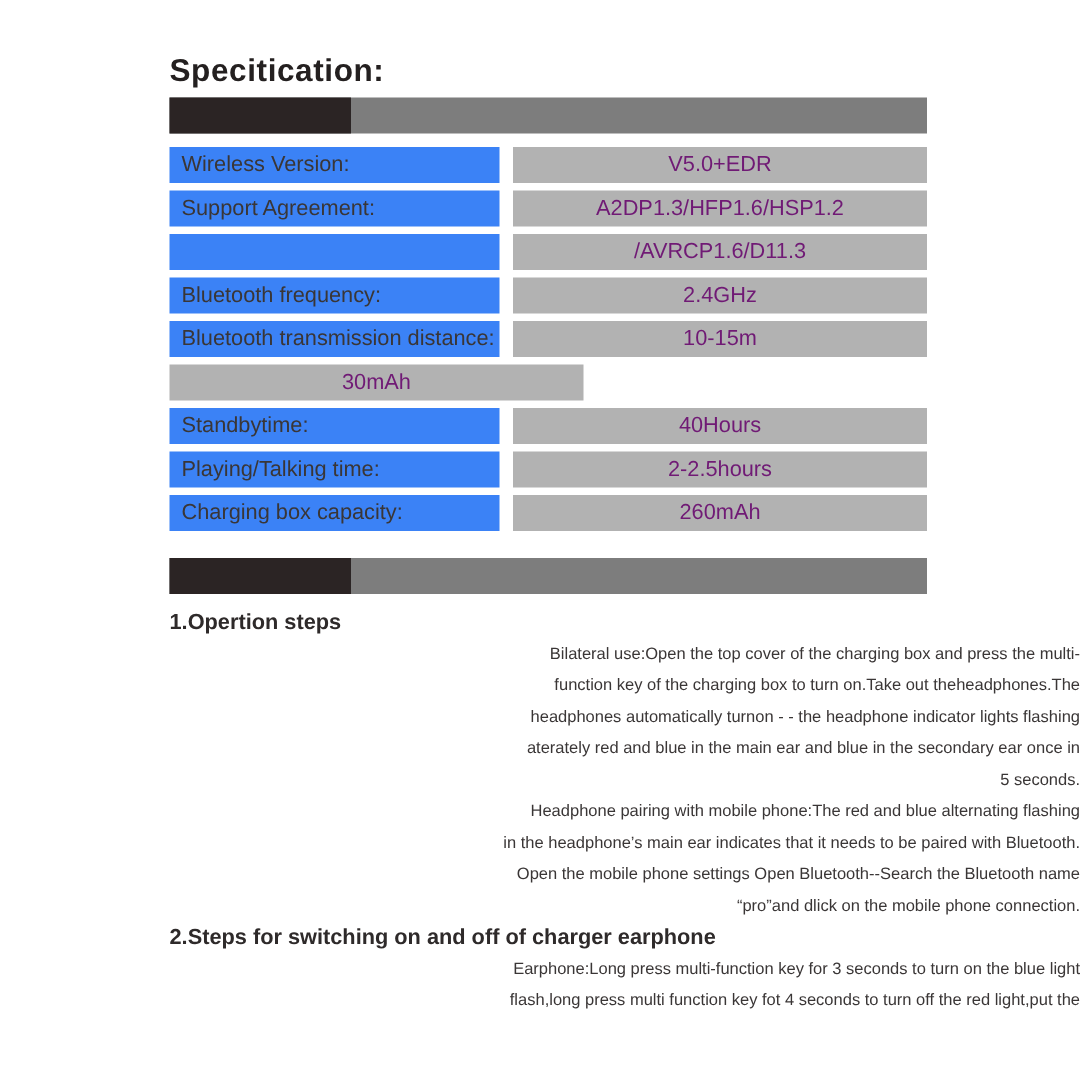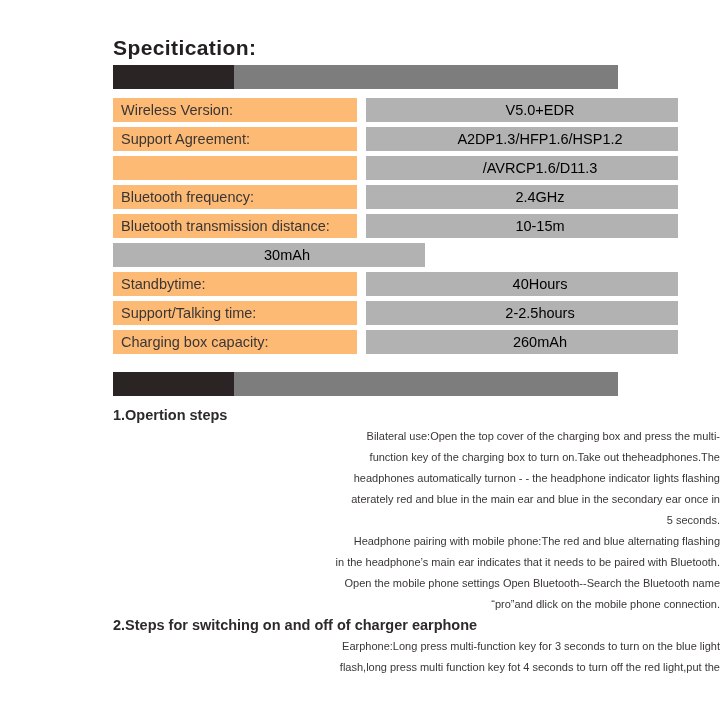--- a/index.html
+++ b/index.html
@@ -38,43 +38,42 @@
     background: #2b2424;
   }
   .spec-table {
     margin-bottom: 18px;
   }
   .spec-row {
     display: flex;
     margin-bottom: 5px;
   }
   .spec-label {
-    width: 244px;
+    width: 220px;
     height: 24px;
-    background: #fdba74;
+    background: #3b82f6;
     color: #3a3636;
     font-size: 14.5px;
     display: flex;
     align-items: center;
     padding-left: 8px;
     box-sizing: border-box;
     margin-right: 9px;
     white-space: nowrap;
   }
   .spec-value {
     width: 276px;
     height: 24px;
     background: #b2b2b2;
-    color: #000000;
+    color: #701a75;
     font-size: 14.5px;
     display: flex;
     align-items: center;
     justify-content: center;
     white-space: nowrap;
-    padding-left: 36px;
   }
   .step-heading {
     font-size: 14.5px;
     font-weight: bold;
     color: #2e2a2a;
     line-height: 21px;
     white-space: pre;
   }
   .step-heading.first {
     margin-top: 6px;
@@ -120,21 +119,21 @@
       <div class="spec-value">10-15m</div>
     </div>
     <div class="spec-row">
       <div class="spec-value">30mAh</div>
     </div>
     <div class="spec-row">
       <div class="spec-label">Standbytime:</div>
       <div class="spec-value">40Hours</div>
     </div>
     <div class="spec-row">
-      <div class="spec-label">Support/Talking time:</div>
+      <div class="spec-label">Playing/Talking time:</div>
       <div class="spec-value">2-2.5hours</div>
     </div>
     <div class="spec-row">
       <div class="spec-label">Charging box capacity:</div>
       <div class="spec-value">260mAh</div>
     </div>
   </div>
 
 
   <div class="divider-bar">

